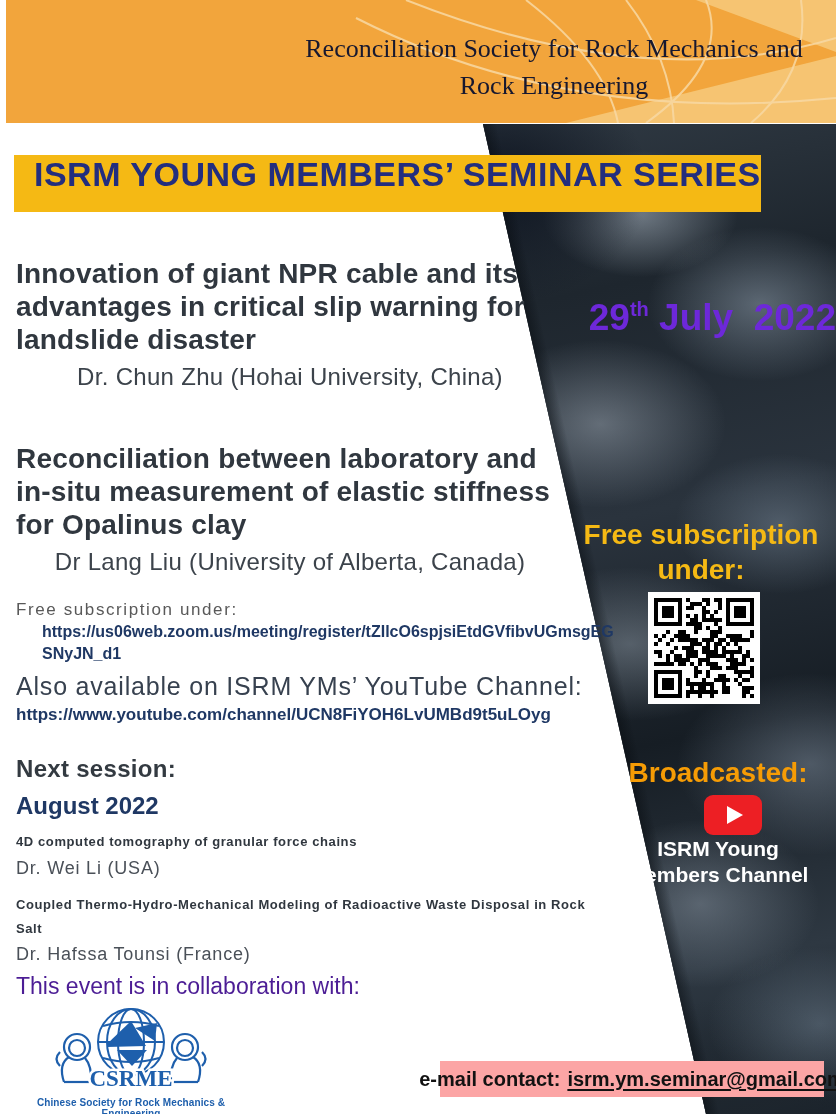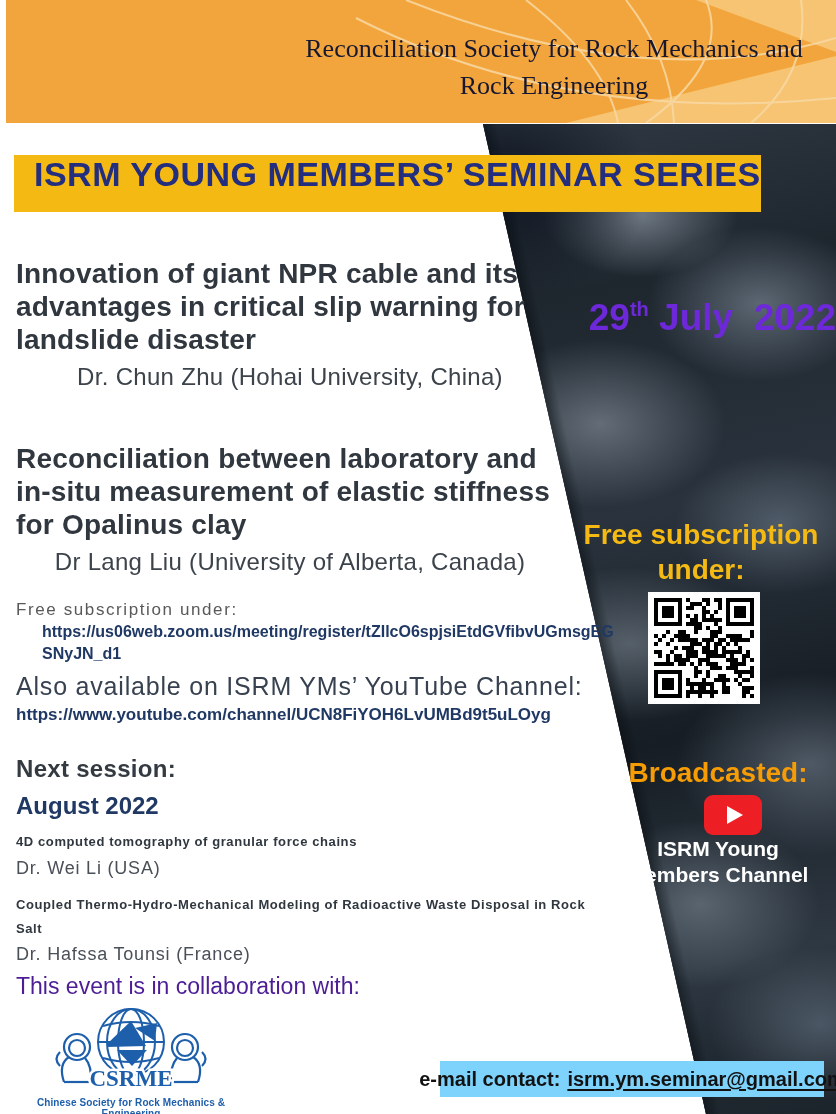--- a/index.html
+++ b/index.html
@@ -74,21 +74,21 @@
   .date-line1{white-space:pre;}
   .date-line1 sup{font-size:20px;vertical-align:14px;}
   .rock-sub-heading{position:absolute;left:566px;top:517px;width:270px;z-index:3;text-align:center;font-size:28px;line-height:35px;font-weight:bold;color:#F5B914;}
   .qr{position:absolute;left:648px;top:592px;width:100px;height:100px;background:#fff;padding:6px;z-index:3;}
   .broadcast-heading{position:absolute;left:600px;top:757px;width:236px;z-index:3;text-align:center;font-size:28px;font-weight:bold;color:#F69C05;}
   .yt-icon{position:absolute;left:704px;top:795px;width:58px;height:40px;background:#ED1F24;border-radius:9px;z-index:3;display:flex;align-items:center;justify-content:center;}
   .yt-icon .tri{width:0;height:0;border-left:16px solid #fff;border-top:9px solid transparent;border-bottom:9px solid transparent;margin-left:4px;}
   .channel-name{position:absolute;left:610px;top:836px;width:216px;z-index:3;text-align:center;font-size:21px;line-height:26px;font-weight:bold;color:#fff;}
   
   .email-bar{
-    position:absolute;left:440px;top:1061px;width:384px;height:36px;background:#7dd3fc;z-index:6;
+    position:absolute;left:440px;top:1061px;width:384px;height:36px;background:#fca5a5;z-index:6;
     display:flex;align-items:center;justify-content:center;gap:7px;font-size:20px;font-weight:bold;color:#121212;white-space:nowrap;
   }
   .email-bar a{color:#121212;text-decoration:underline;text-underline-offset:3px;}
 </style>
 </head>
 <body>
 
 <div class="poster">
 
   <div class="rock-wedge">

